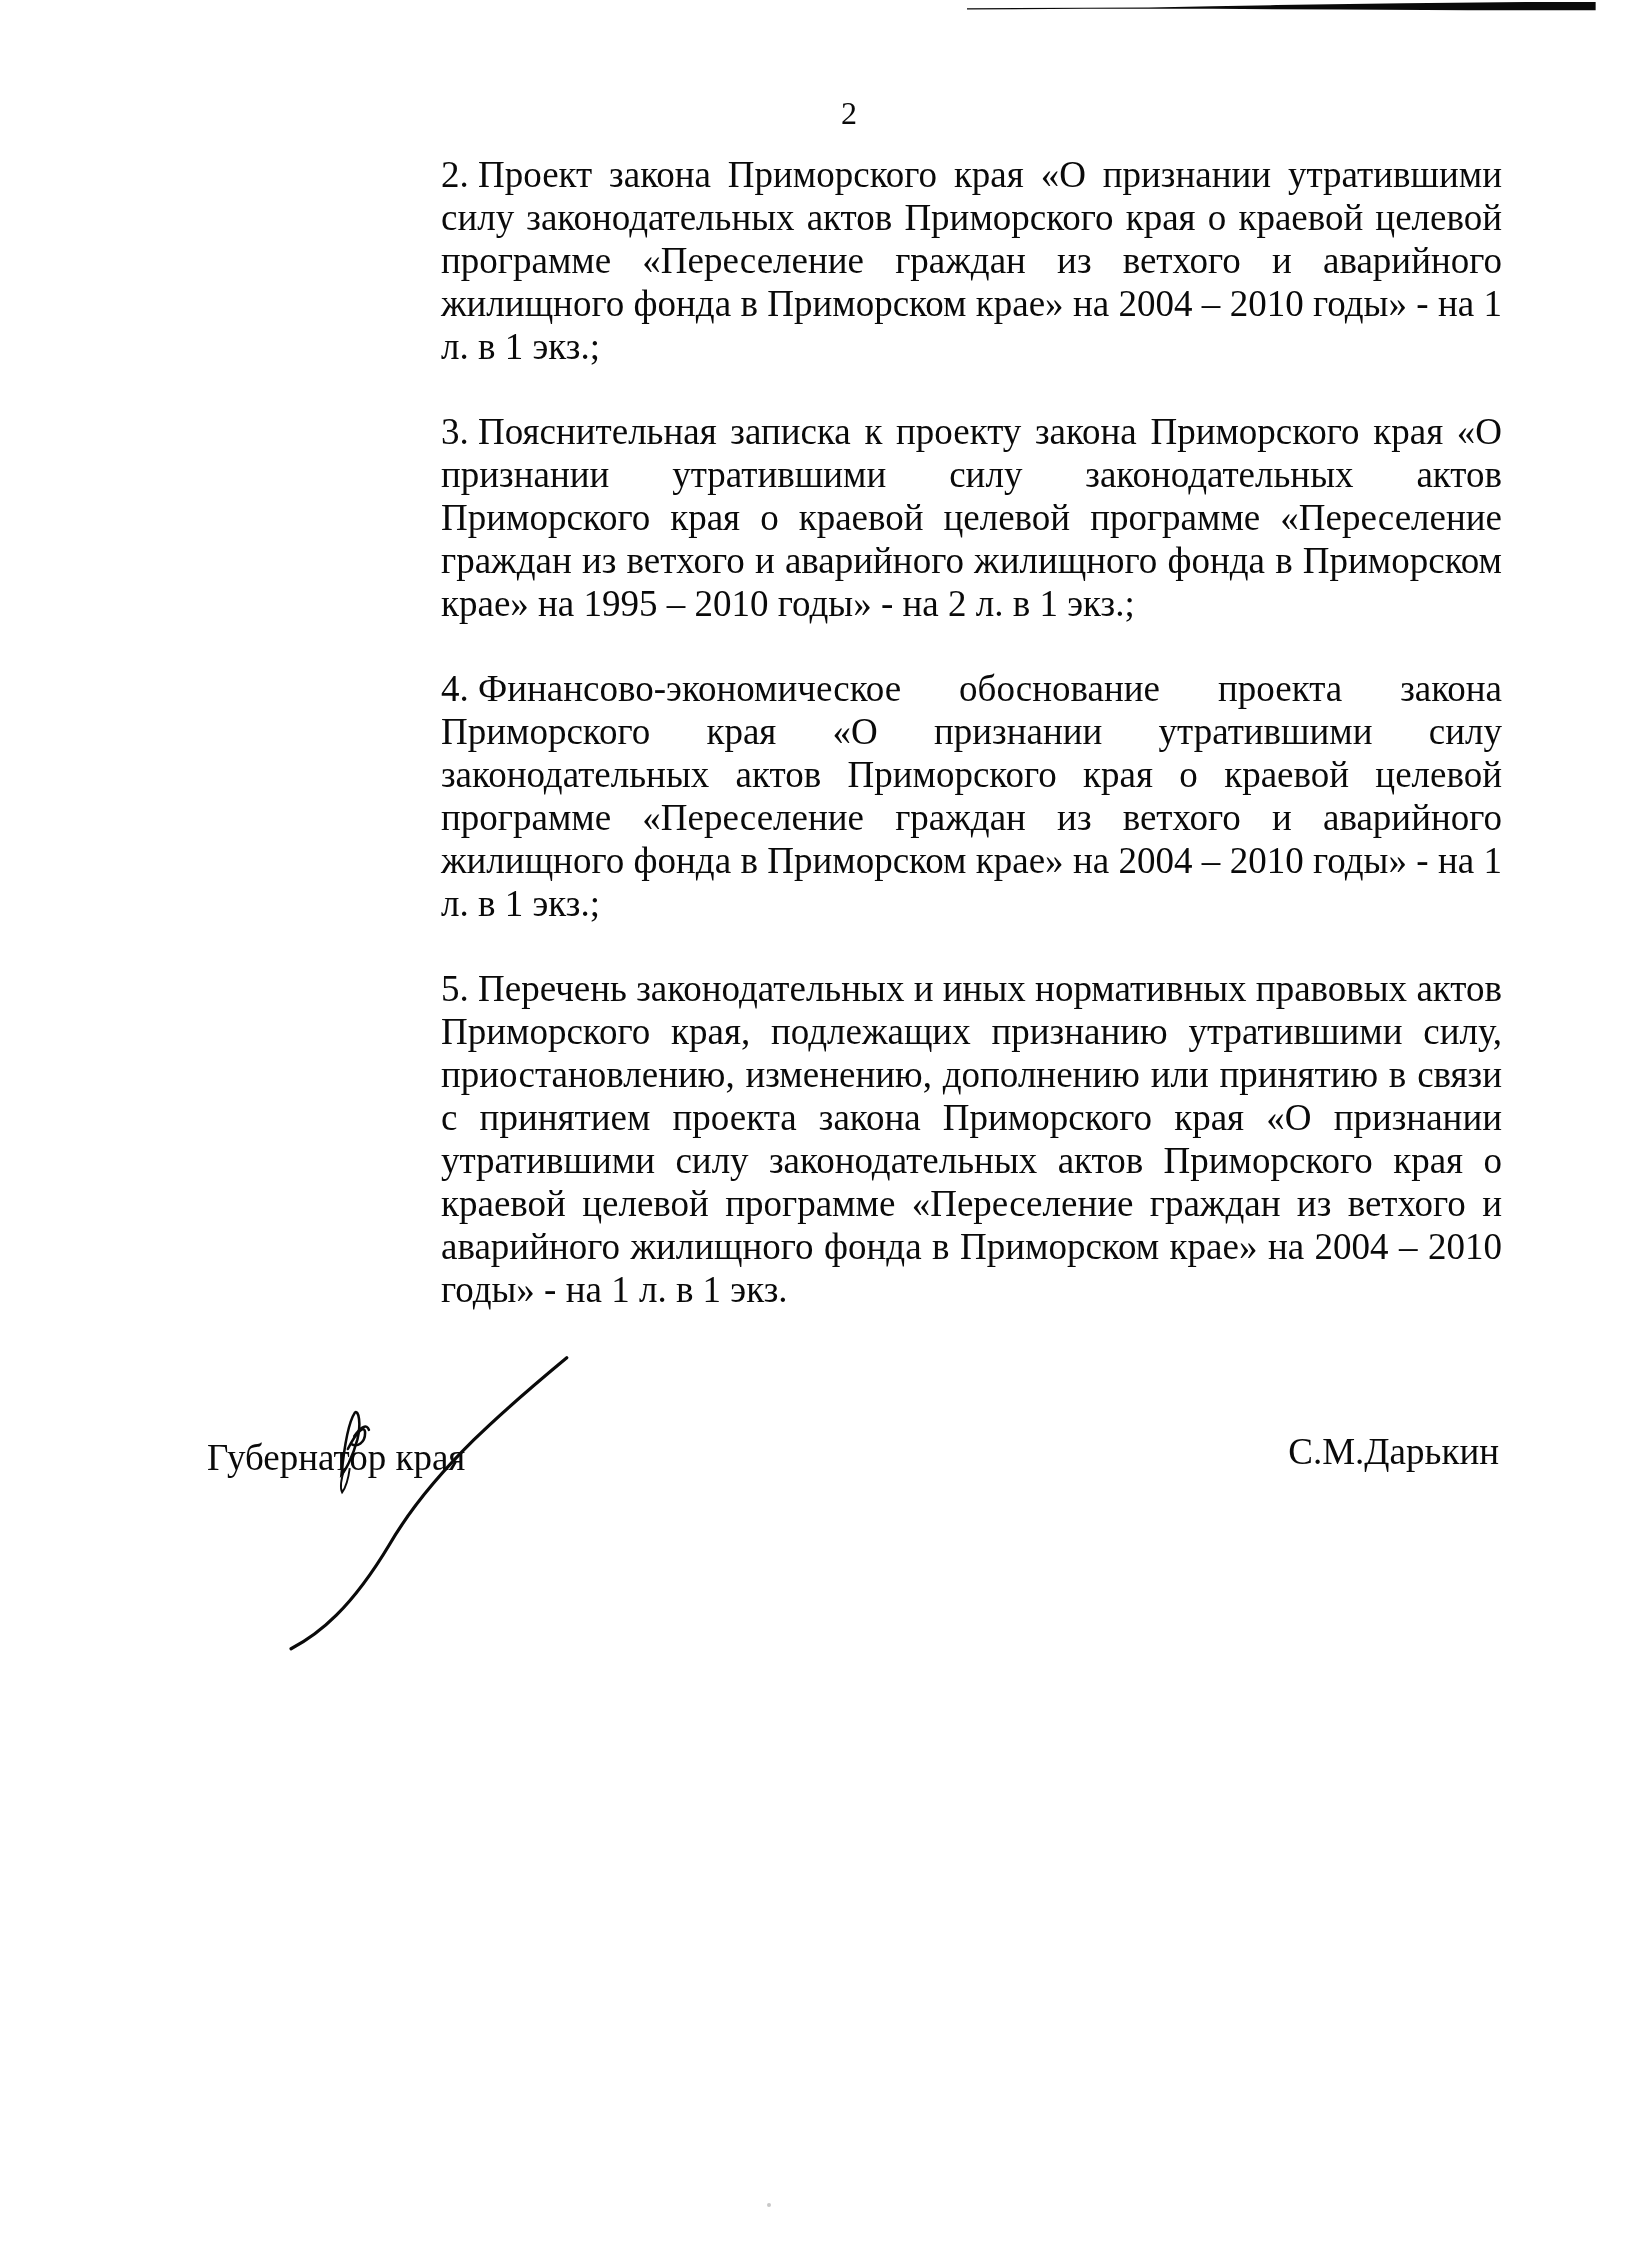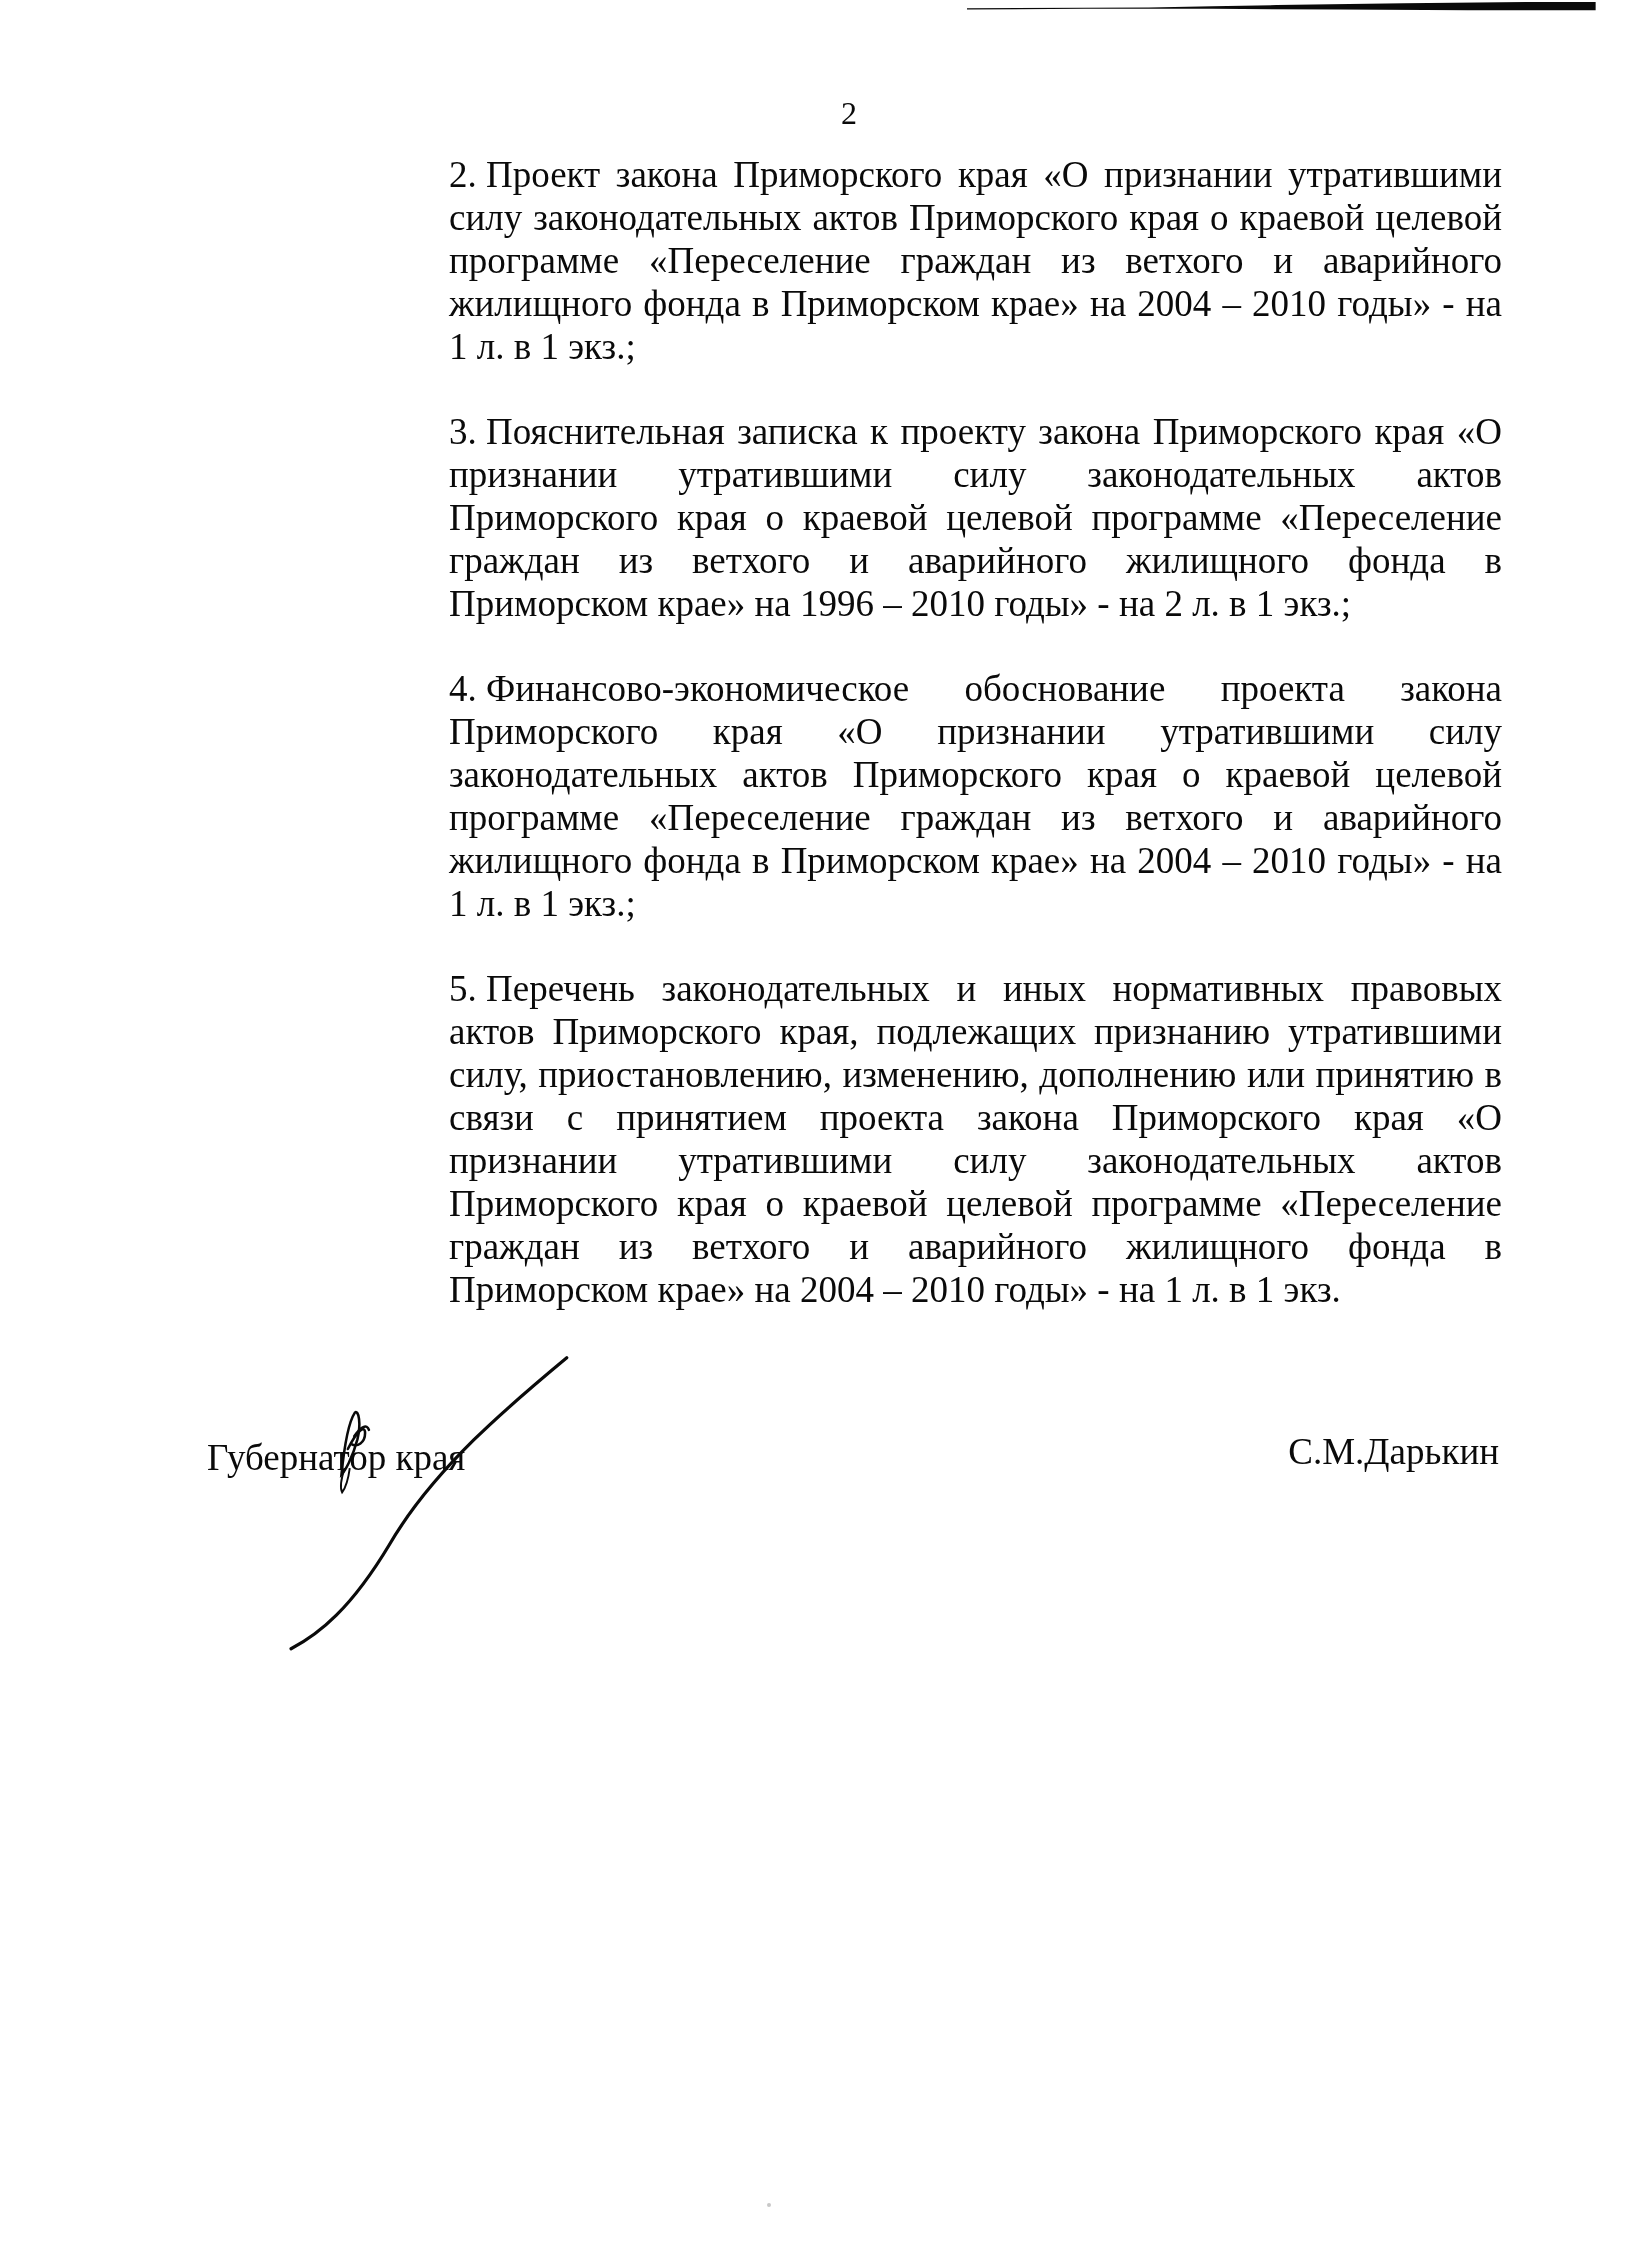--- a/index.html
+++ b/index.html
@@ -33,21 +33,21 @@
   }
   .body-text {
     position: absolute;
     left: 441px;
     top: 153px;
     width: 1061px;
     font-size: 37px;
     line-height: 43px;
   }
   .item {
-    margin: 0 0 42px 8px;
+    margin: 0 0 42px 0;
     text-align: justify;
     text-align-last: left;
   }
   .item .num {
     margin-right: 0.25em;
   }
   .signature-block {
     position: absolute;
     left: 0;
     top: 0;
@@ -94,21 +94,21 @@
   <path d="M1515 13 L1800 12 L1900 10 L2000 8 L2200 5 L2400 3 L2500 3 L2500 16 L2300 16 L2100 15 L1900 14 L1700 14 L1515 15 Z" fill="#0a0a0a"></path>
 </svg>
 
 <div class="page-number">2</div>
 
 <div class="body-text">
   <p class="item">
     <span class="num">2.</span><span>Проект закона Приморского края «О признании утратившими силу законодательных актов Приморского края о краевой целевой программе «Переселение граждан из ветхого и аварийного жилищного фонда в Приморском крае» на 2004 – 2010 годы» - на 1 л. в 1 экз.;</span>
   </p>
   <p class="item">
-    <span class="num">3.</span><span>Пояснительная записка к проекту закона Приморского края «О признании утратившими силу законодательных актов Приморского края о краевой целевой программе «Переселение граждан из ветхого и аварийного жилищного фонда в Приморском крае» на 1996 – 2010 годы» - на 2 л. в 1 экз.;</span>
+    <span class="num">3.</span><span>Пояснительная записка к проекту закона Приморского края «О признании утратившими силу законодательных актов Приморского края о краевой целевой программе «Переселение граждан из ветхого и аварийного жилищного фонда в Приморском крае» на 1995 – 2010 годы» - на 2 л. в 1 экз.;</span>
   </p>
   <p class="item">
     <span class="num">4.</span><span>Финансово-экономическое обоснование проекта закона Приморского края «О признании утратившими силу законодательных актов Приморского края о краевой целевой программе «Переселение граждан из ветхого и аварийного жилищного фонда в Приморском крае» на 2004 – 2010 годы» - на 1 л. в 1 экз.;</span>
   </p>
   <p class="item">
     <span class="num">5.</span><span>Перечень законодательных и иных нормативных правовых актов Приморского края, подлежащих признанию утратившими силу, приостановлению, изменению, дополнению или принятию в связи с принятием проекта закона Приморского края «О признании утратившими силу законодательных актов Приморского края о краевой целевой программе «Переселение граждан из ветхого и аварийного жилищного фонда в Приморском крае» на 2004 – 2010 годы» - на 1 л. в 1 экз.</span>
   </p>
 </div>
 
 <div class="signature-block">

